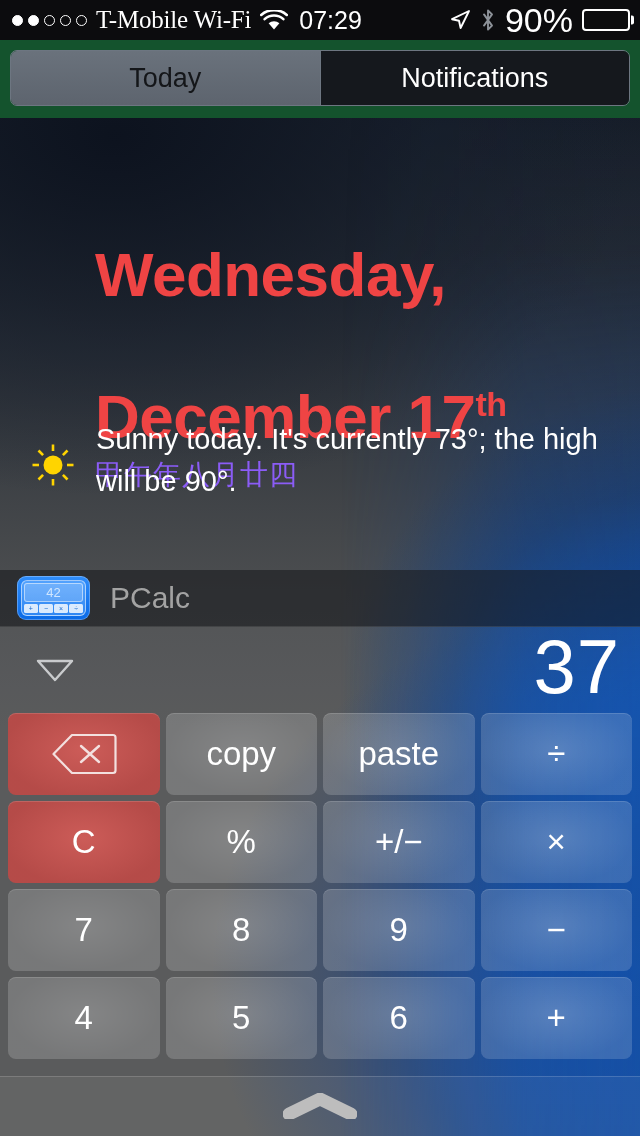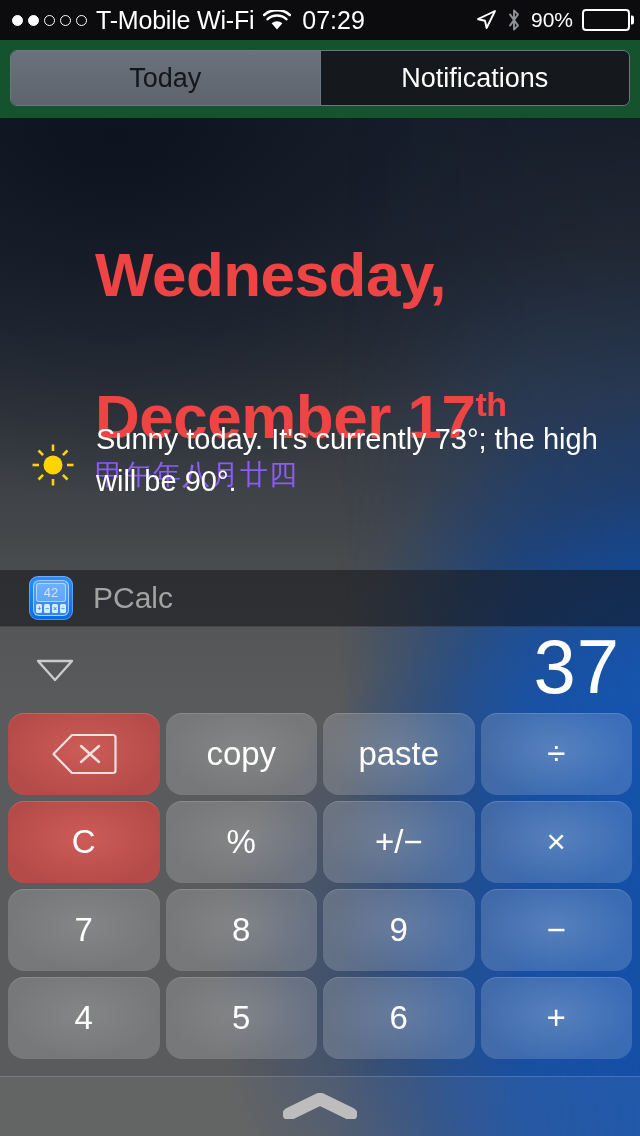--- a/index.html
+++ b/index.html
@@ -69,30 +69,30 @@
     gap: 9px;
   }
   .dots { display: flex; align-items: center; gap: 5px; }
   .dot {
     width: 11px; height: 11px;
     border-radius: 50%;
     border: 1.5px solid #fff;
     box-sizing: border-box;
   }
   .dot.filled { background: #fff; }
-  .carrier { font-size: 25px; letter-spacing: -0.2px; }
+  .carrier { font-size: 25px; letter-spacing: -0.2px; font-family: Liberation Serif, serif; }
   .sb-time { font-size: 25px; margin-left: 2px; }
   .sb-right {
     position: absolute;
     right: 10px;
     display: flex;
     align-items: center;
     gap: 9px;
   }
-  .batt-pct { font-size: 21px; }
+  .batt-pct { font-size: 34px; }
   .batt {
     width: 48px; height: 22px;
     border: 2px solid #fff;
     border-radius: 4px;
     position: relative;
     box-sizing: border-box;
     padding: 2px;
   }
   .batt::after {
     content: "";
@@ -210,26 +210,27 @@
     position: absolute;
     top: 0; left: 0; right: 0;
     height: 56px;
     background: rgba(22,24,27,0.56);
     display: flex;
     align-items: center;
     border-bottom: 1px solid rgba(255,255,255,0.10);
   }
   .pcalc-icon {
     width: 44px; height: 44px;
-    margin-left: 29px;
+    margin-left: 17px;
     border-radius: 9px;
     background: linear-gradient(180deg, #2f8dfb 0%, #0a6ae6 100%);
     box-shadow: 0 0 0 1px rgba(255,255,255,0.28) inset;
     position: relative;
     flex: 0 0 auto;
+    padding-left: 29px;
   }
   .pcalc-icon .body {
     position: absolute;
     left: 4px; right: 4px; top: 4px; bottom: 4px;
     border-radius: 6px;
     background: linear-gradient(180deg, #53a2fd 0%, #2f87f3 100%);
     border: 1px solid rgba(255,255,255,0.55);
     box-sizing: border-box;
     display: flex;
     flex-direction: column;
@@ -303,21 +304,21 @@
   }
   .key-row {
     display: flex;
     gap: 6px;
     padding: 0 8px;
     margin-bottom: 6px;
     height: 82px;
   }
   .key {
     flex: 1;
-    border-radius: 16px;
+    border-radius: 8px;
     display: flex;
     align-items: center;
     justify-content: center;
     color: #ffffff;
     font-size: 33px;
     font-weight: 300;
     position: relative;
     background: rgba(255,255,255,0.21);
     box-shadow: inset 0 1px 0 rgba(255,255,255,0.14);
   }

